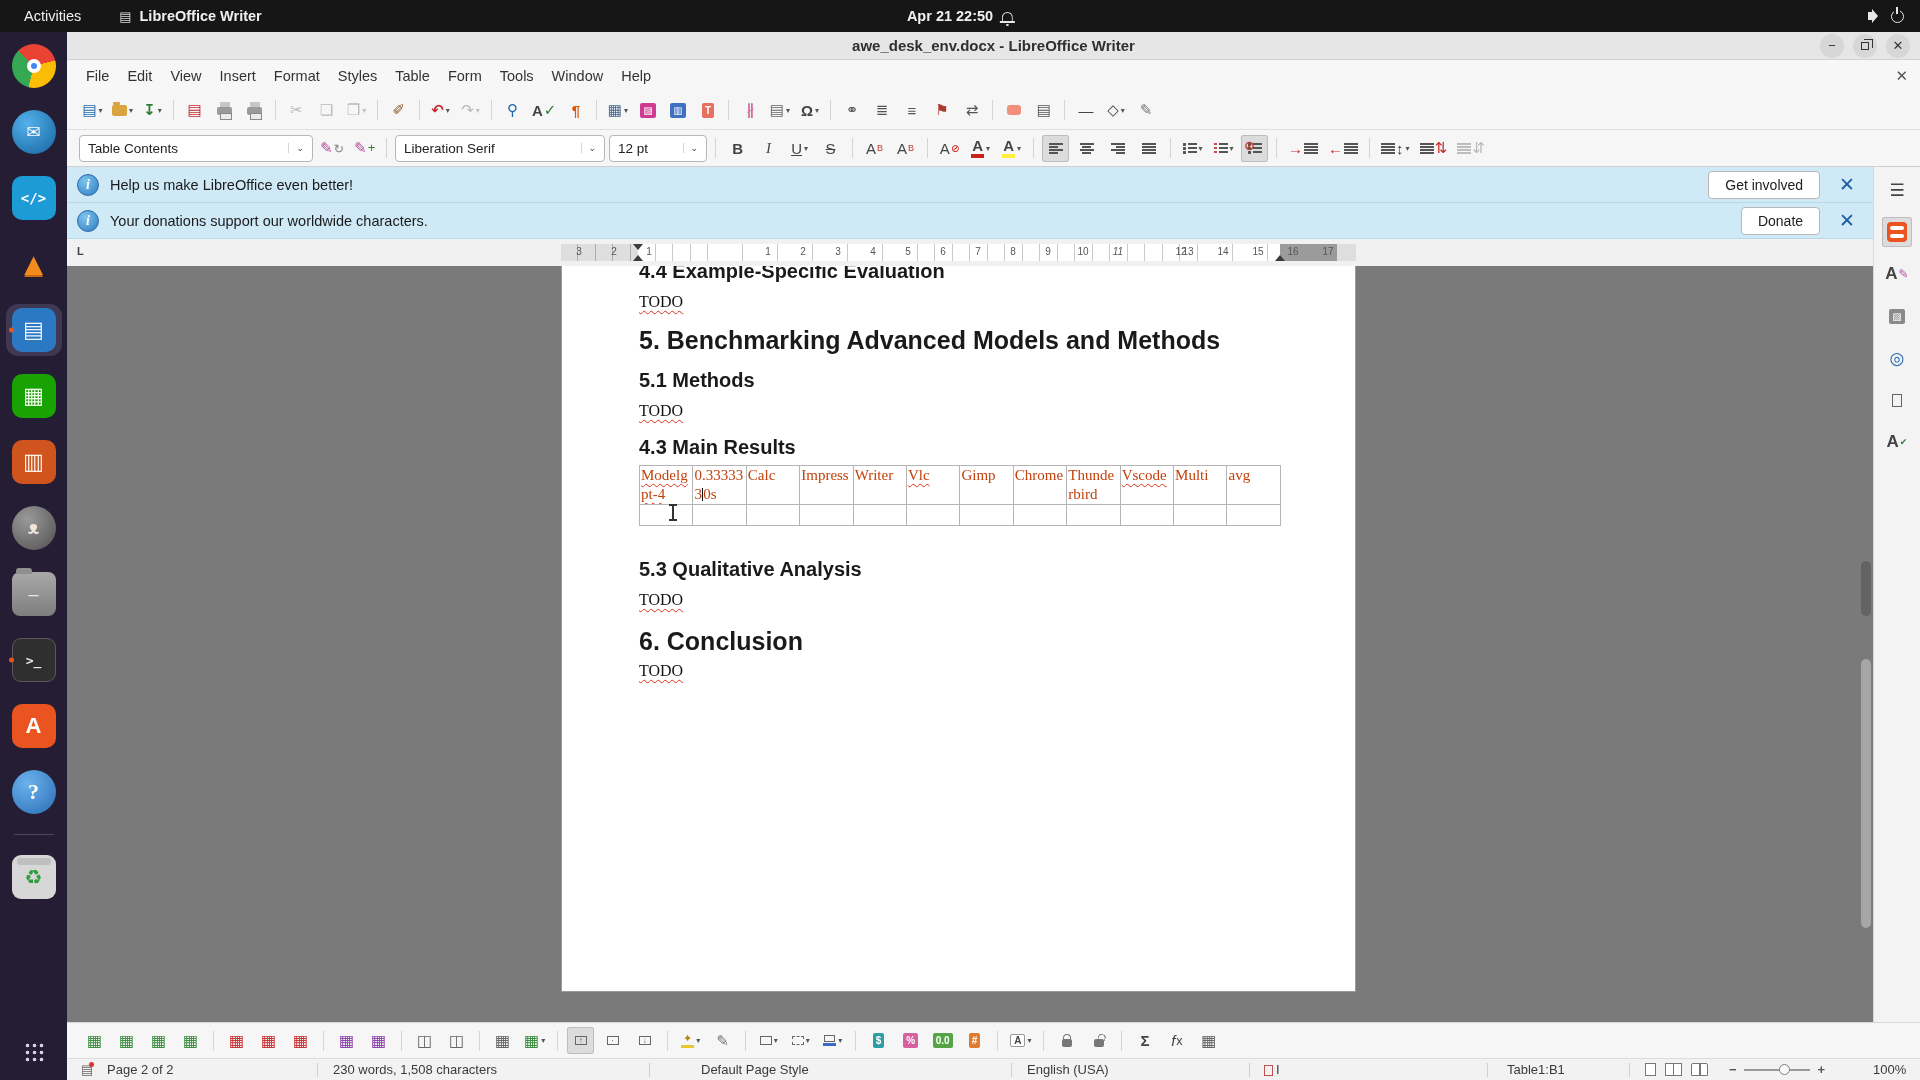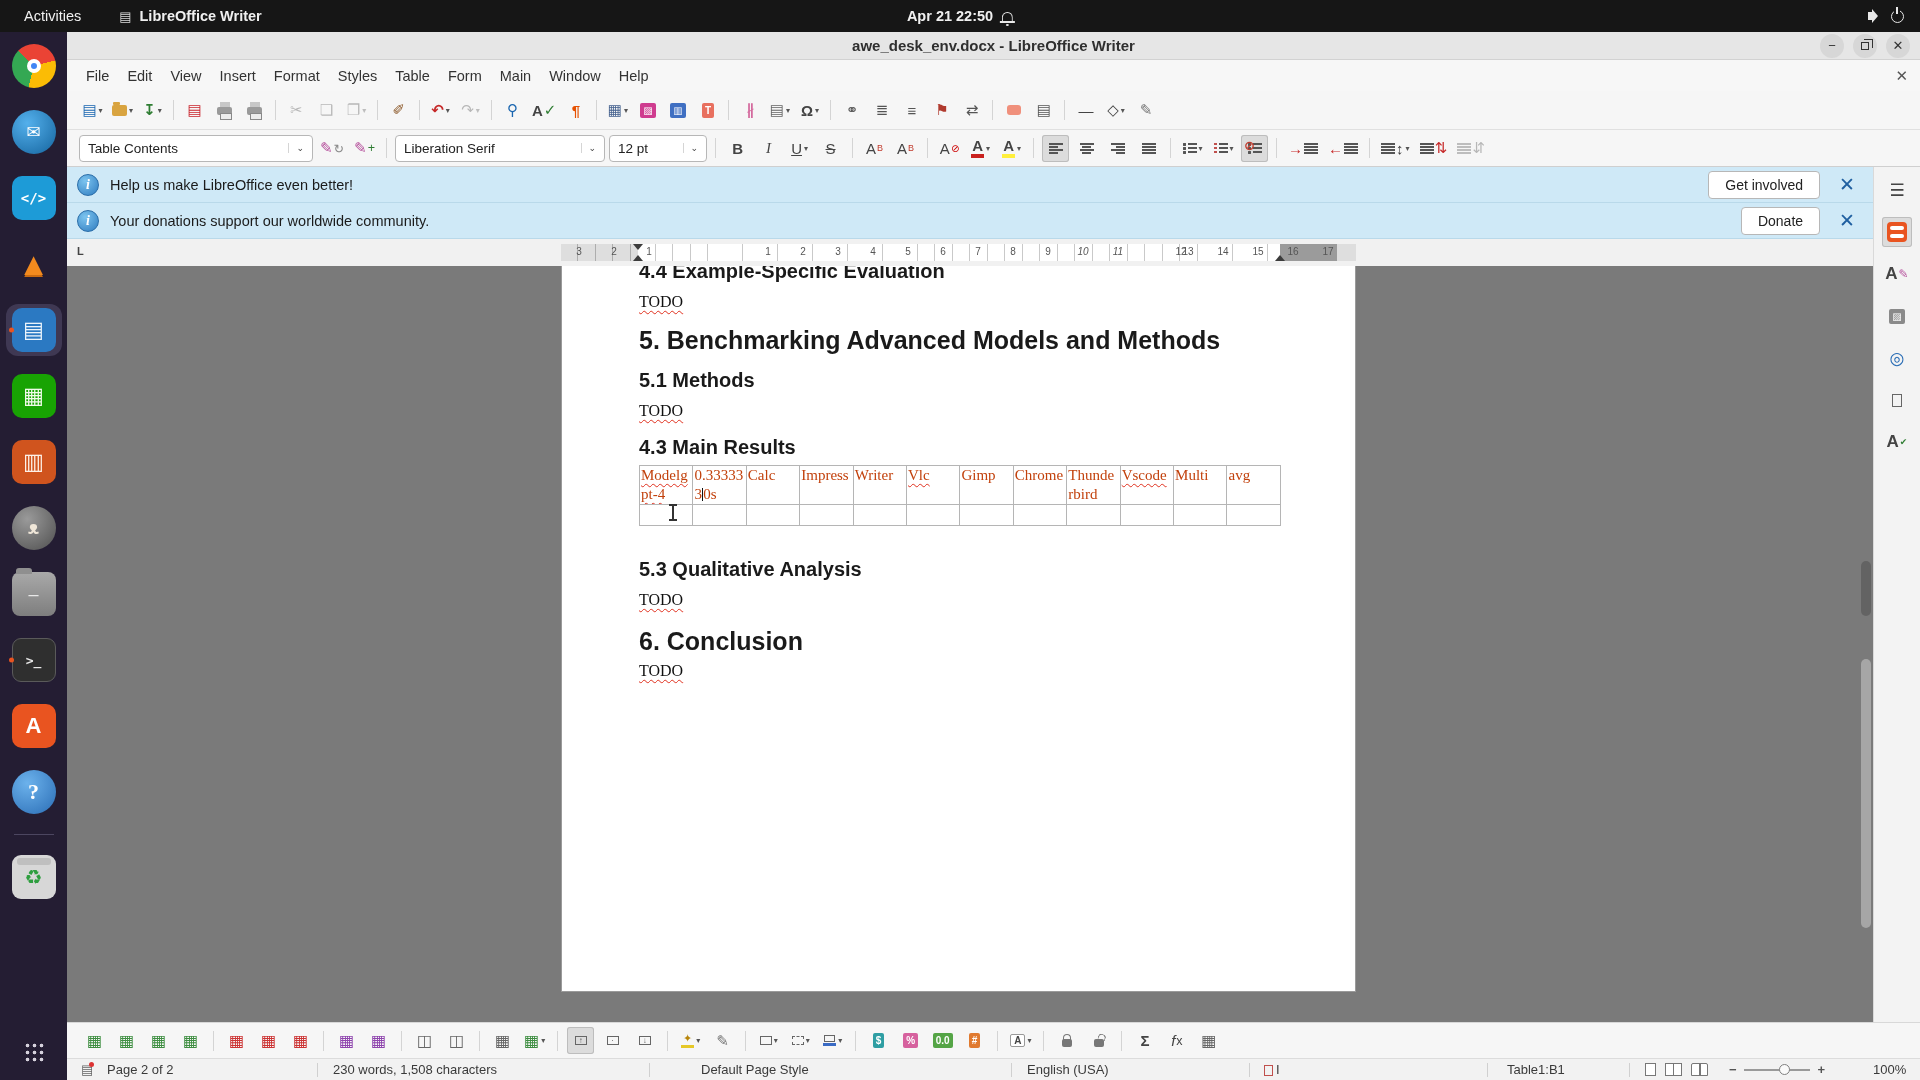--- a/index.html
+++ b/index.html
@@ -258,21 +258,21 @@
 
     <div class="menubar">
       <span class="menu-item">File</span>
         <span class="menu-item">Edit</span>
         <span class="menu-item">View</span>
         <span class="menu-item">Insert</span>
         <span class="menu-item">Format</span>
         <span class="menu-item">Styles</span>
         <span class="menu-item">Table</span>
         <span class="menu-item">Form</span>
-        <span class="menu-item">Main</span>
+        <span class="menu-item">Tools</span>
         <span class="menu-item">Window</span>
         <span class="menu-item">Help</span>
         <span class="close-doc">✕</span>
     </div>
 
     <div class="toolbar">
         <div class="tbtn">
           <span class="glyph">
             <span style="color:#1a66b0;font-weight:bold">▤</span>
           </span>
@@ -567,21 +567,21 @@
 
         <div class="notif">
           <span class="info">i</span>
           <span>Help us make LibreOffice even better!</span>
           <button class="nbtn">Get involved</button>
           <span class="nclose">✕</span>
         </div>
 
         <div class="notif">
           <span class="info">i</span>
-          <span>Your donations support our worldwide community.</span>
+          <span>Your donations support our worldwide characters.</span>
           <button class="nbtn">Donate</button>
           <span class="nclose">✕</span>
         </div>
 
         <div class="ruler-row">
           <span class="tabsel">L</span>
           <div class="ruler">
             <div class="rwhite"></div>
             <div class="rdark"></div>
             <i class="mk mk-top"></i>
@@ -592,21 +592,21 @@
               <span class="rnum" style="left: 88px;">1</span>
               <span class="rnum" style="left: 207px;">1</span>
               <span class="rnum" style="left: 242px;">2</span>
               <span class="rnum" style="left: 277px;">3</span>
               <span class="rnum" style="left: 312px;">4</span>
               <span class="rnum" style="left: 347px;">5</span>
               <span class="rnum" style="left: 382px;">6</span>
               <span class="rnum" style="left: 417px;">7</span>
               <span class="rnum" style="left: 452px;">8</span>
               <span class="rnum" style="left: 487px;">9</span>
-              <span class="rnum" style="left: 522px; font-style: italic;">10</span>
+              <span class="rnum" style="left: 522px;">10</span>
               <span class="rnum" style="left: 557px; font-style: italic;">11</span>
               <span class="rnum" style="left: 596px; margin-left: 24px;">12</span>
               <span class="rnum" style="left: 627px;">13</span>
               <span class="rnum" style="left: 662px;">14</span>
               <span class="rnum" style="left: 697px;">15</span>
               <span class="rnum" style="left: 732px;">16</span>
               <span class="rnum" style="left: 767px;">17</span>
             </div>
         </div>
 

